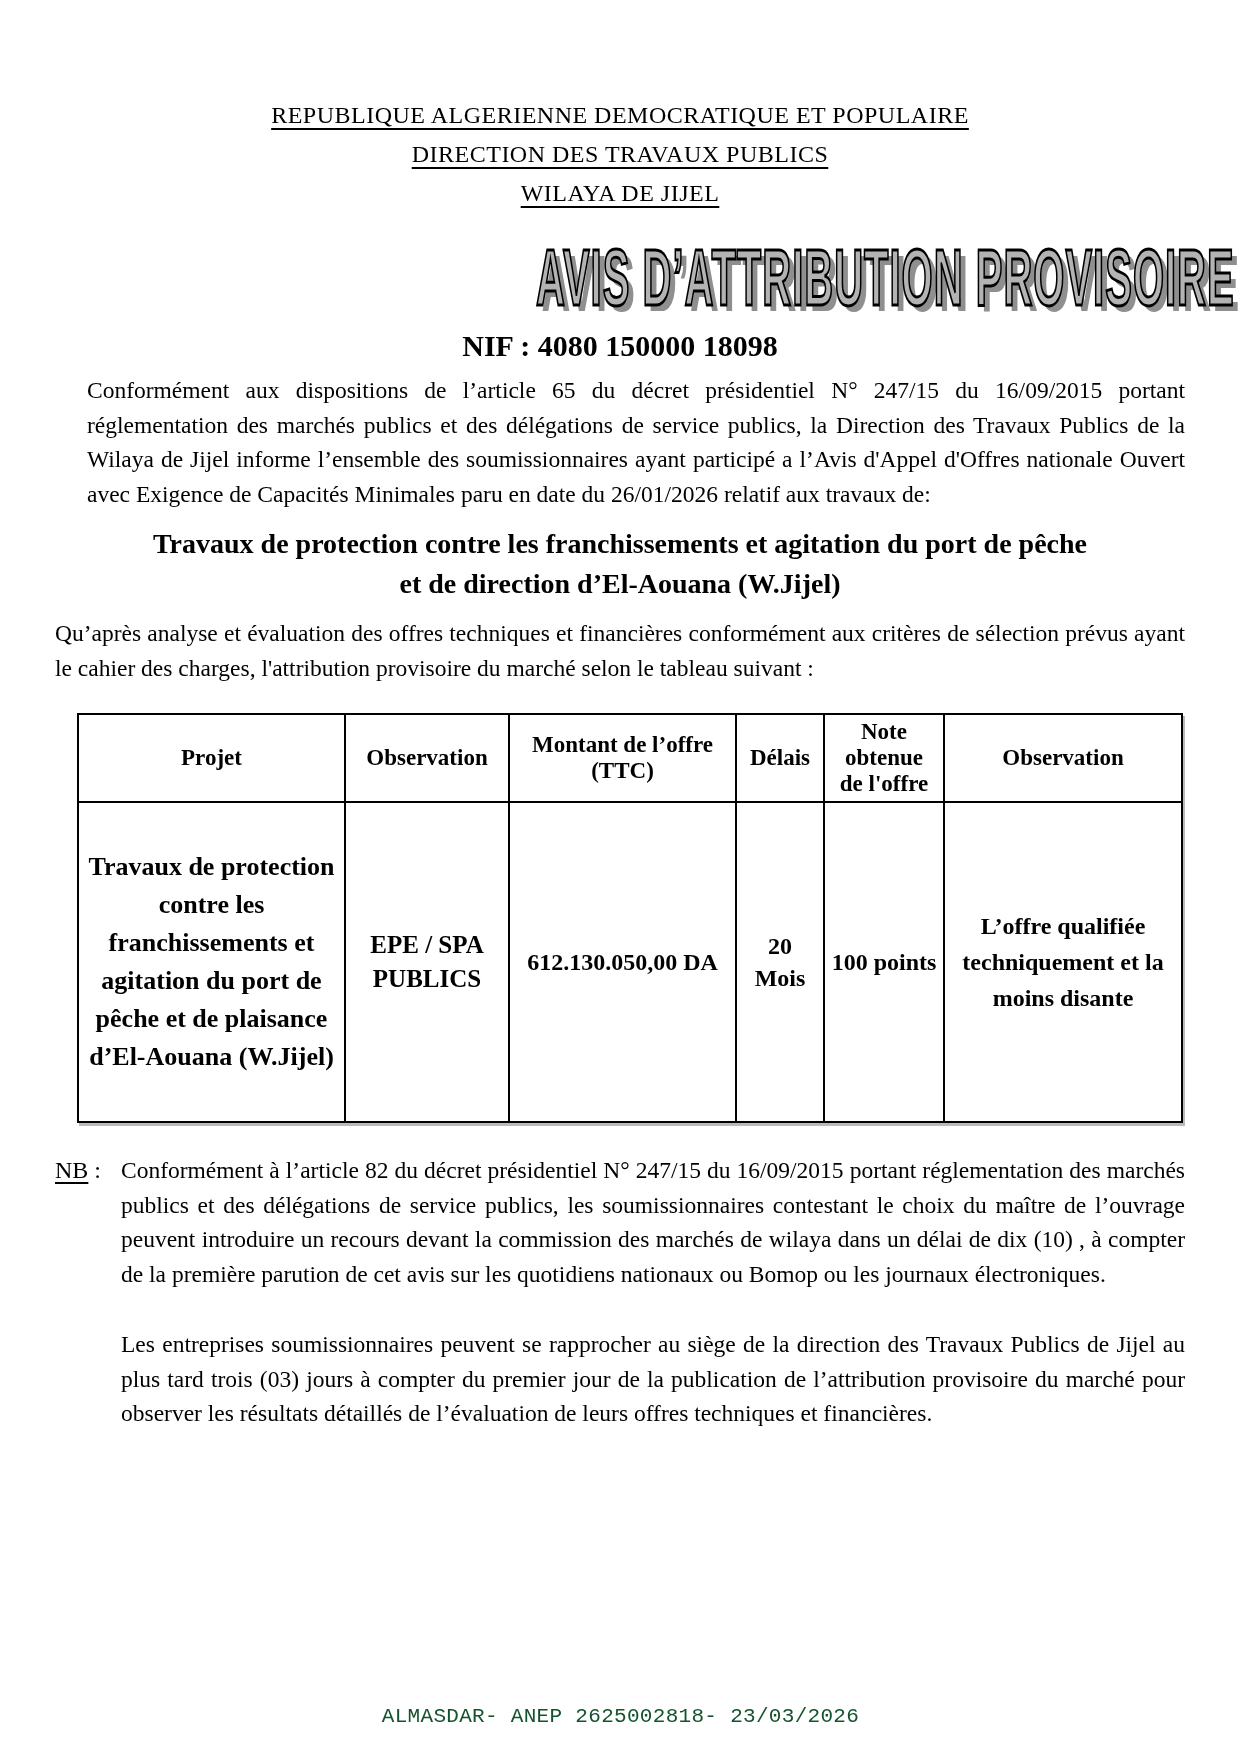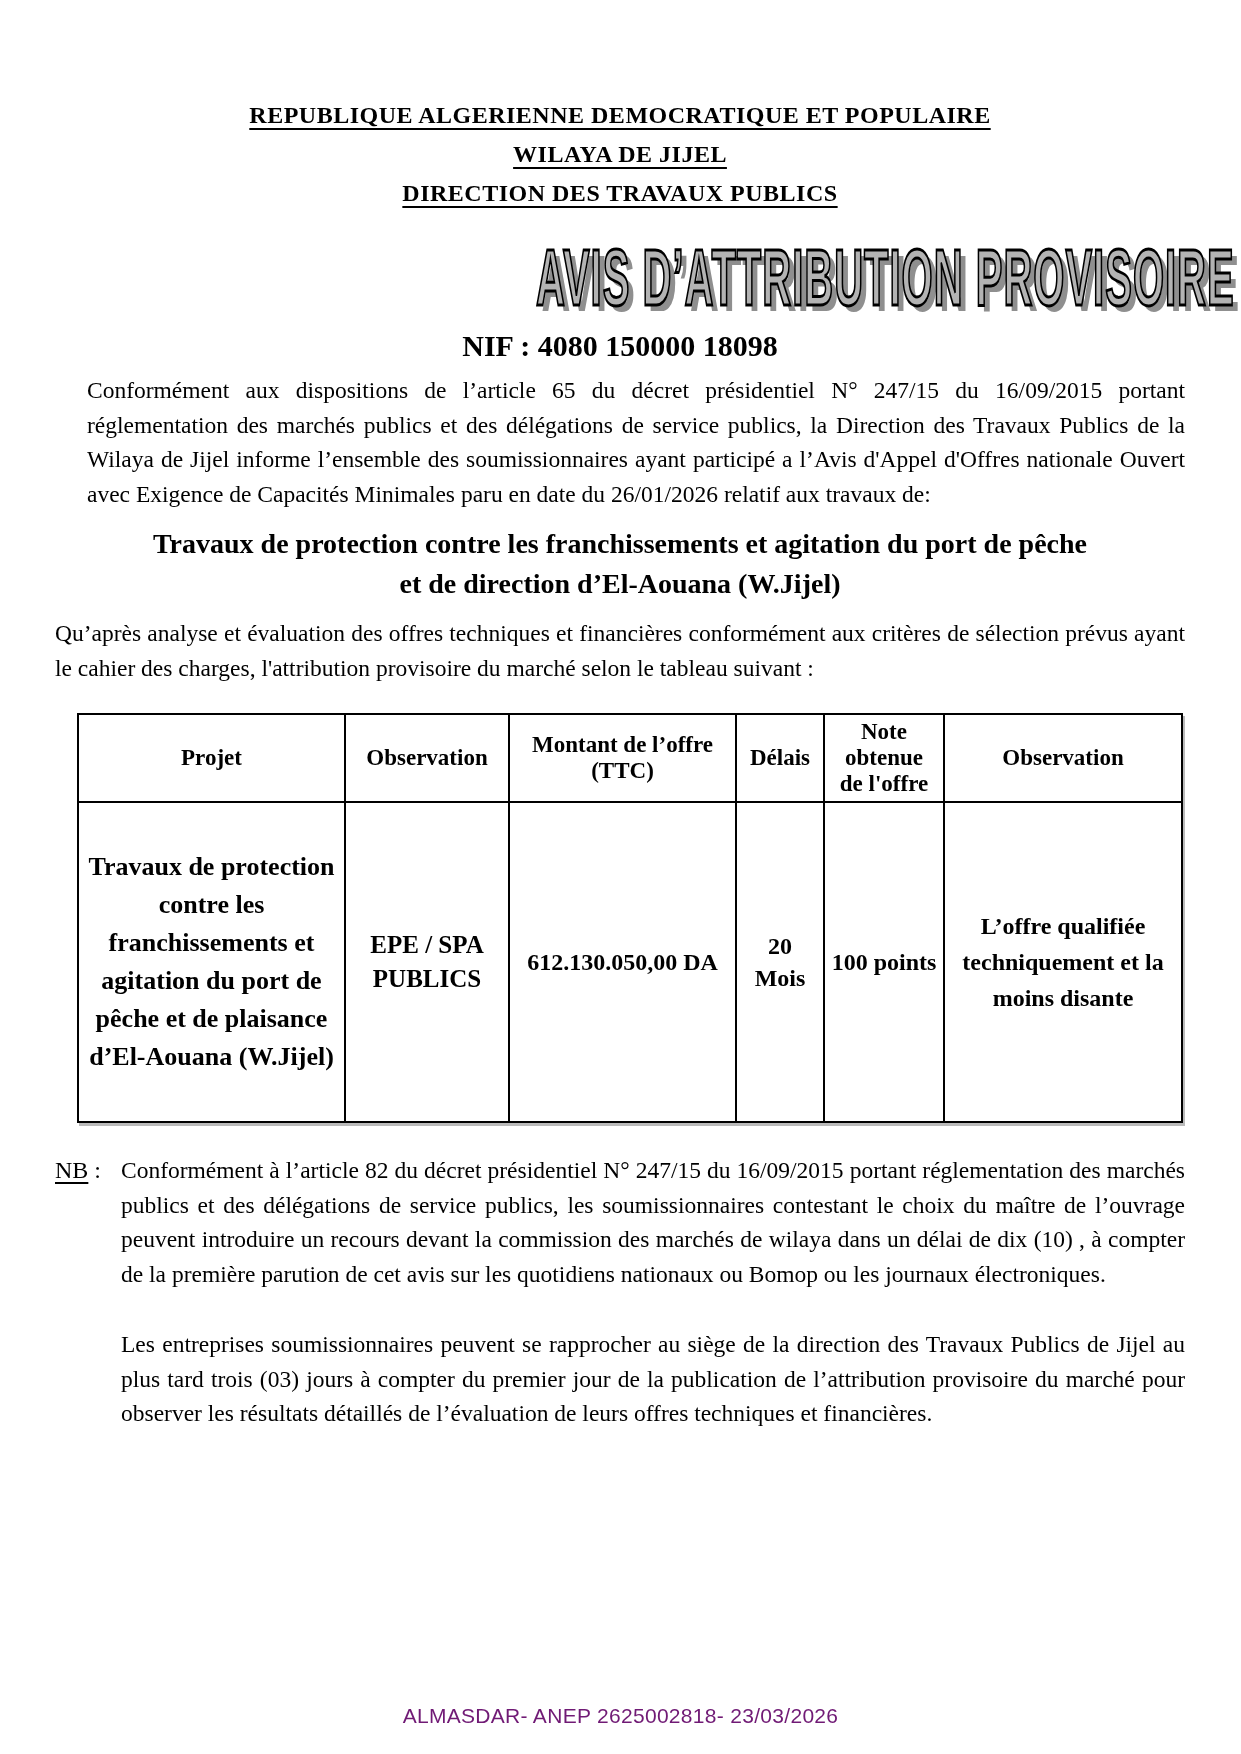--- a/index.html
+++ b/index.html
@@ -12,21 +12,21 @@
     background: #ffffff;
     color: #000000;
     font-family: "Liberation Serif", serif;
     padding: 96px 56px 0 55px;
     overflow: hidden;
   }
   
   .gov-header { text-align: center; }
   .gov-header .line {
     font-size: 24px;
-    font-weight: bold;
+    font-weight: normal;
     line-height: 39px;
     letter-spacing: 0.5px;
     text-align: center;
   }
   .gov-header .line span {
     text-decoration: underline;
     text-decoration-thickness: 2px;
     text-underline-offset: 5px;
   }
   
@@ -131,35 +131,35 @@
     margin-top: 36px;
     padding-left: 66px;
   }
   
   .footer {
     position: absolute;
     left: 0;
     right: 0;
     bottom: 26px;
     text-align: center;
-    font-family: Liberation Sans, sans-serif;
+    font-family: Liberation Mono, monospace;
     font-size: 21px;
-    color: #701a75;
+    color: #14532d;
     letter-spacing: 0.3px;
   }
 </style>
 </head>
 <body>
 
 <div class="page">
 
   <div class="gov-header">
     <div class="line"><span>REPUBLIQUE ALGERIENNE  DEMOCRATIQUE ET POPULAIRE</span></div>
+    <div class="line"><span>DIRECTION DES TRAVAUX PUBLICS</span></div>
     <div class="line"><span>WILAYA DE JIJEL</span></div>
-    <div class="line"><span>DIRECTION DES TRAVAUX PUBLICS</span></div>
   </div>
 
   <div class="wordart-wrap">
     <span class="wordart">AVIS D’ATTRIBUTION PROVISOIRE DE MARCHE</span>
   </div>
 
   <div class="nif">NIF : 4080 150000 18098</div>
 
   <p class="para para1">Conformément aux dispositions de l’article 65 du décret présidentiel N° 247/15 du 16/09/2015 portant réglementation des marchés publics et des délégations de service publics, la Direction des Travaux Publics de la Wilaya de Jijel informe l’ensemble des soumissionnaires ayant participé  a l’Avis d'Appel d'Offres nationale  Ouvert avec Exigence de Capacités Minimales paru en date du 26/01/2026 relatif aux travaux de:</p>
 

